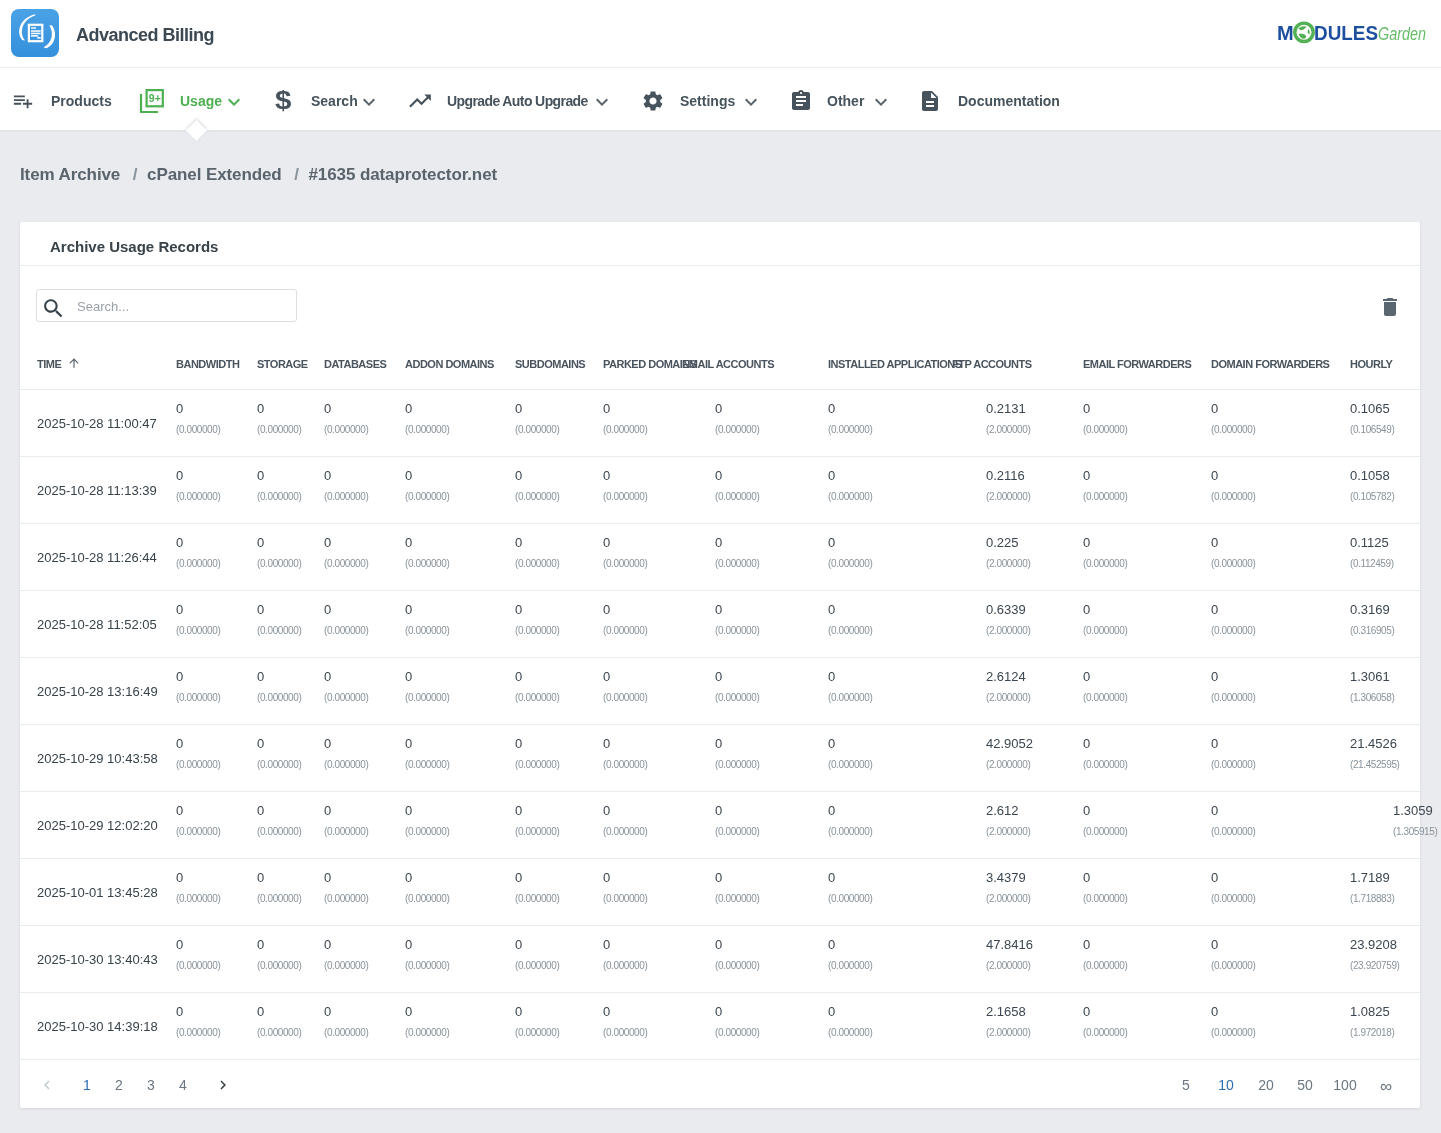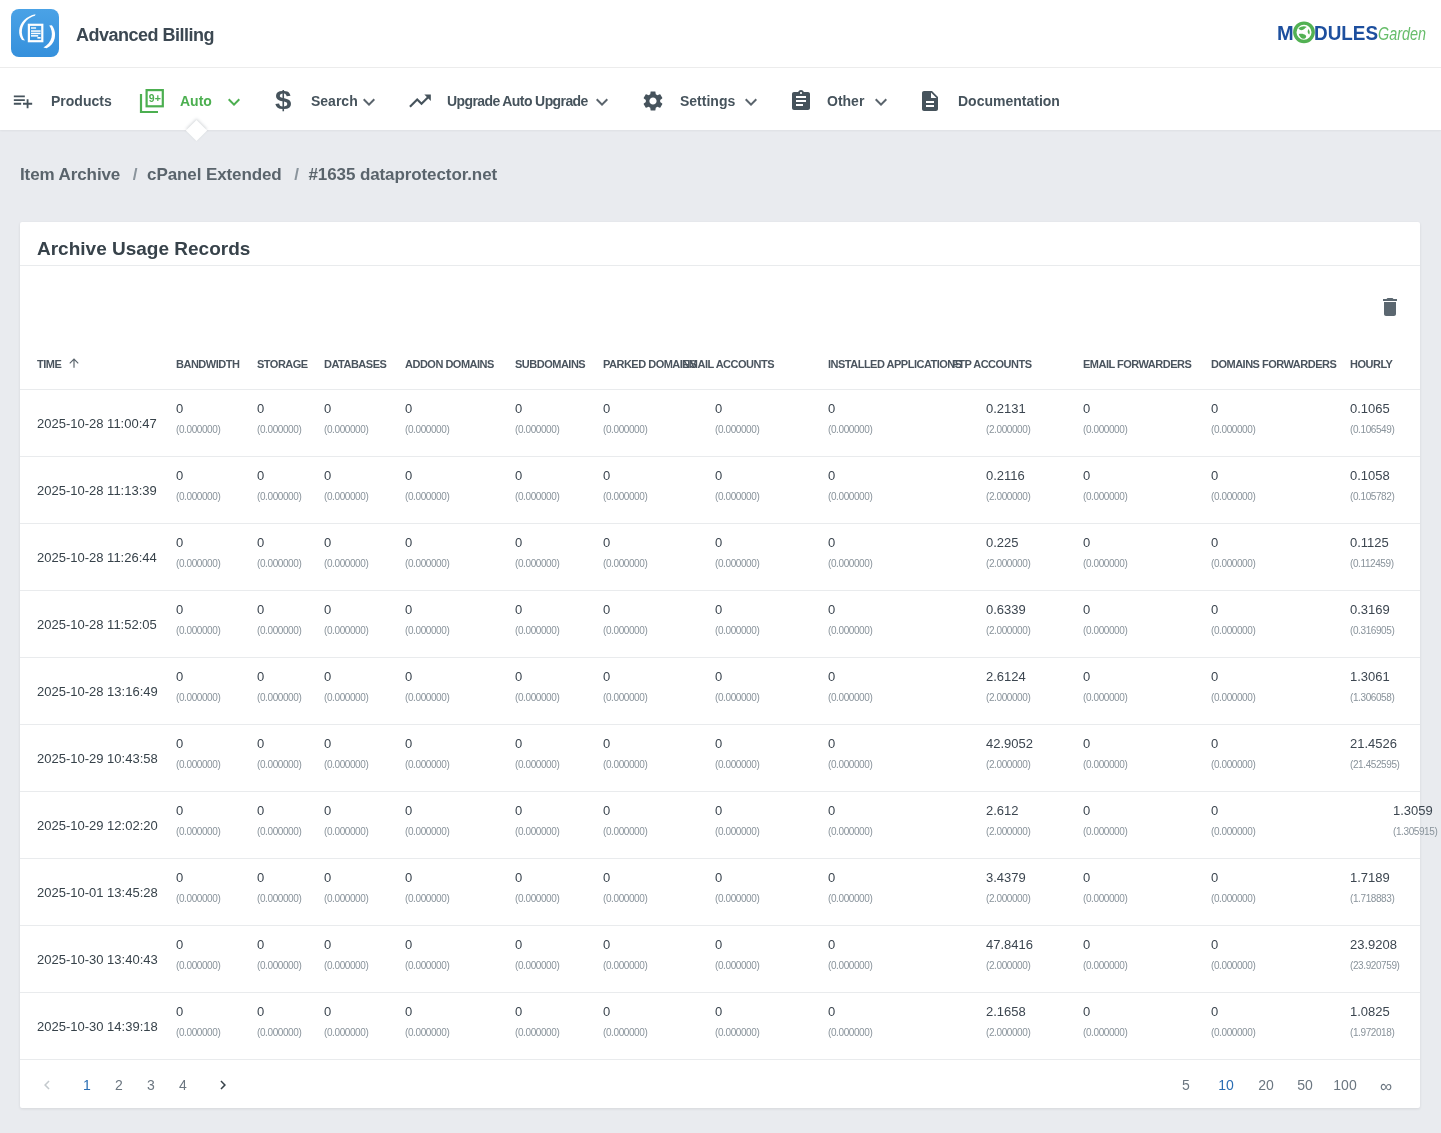--- a/index.html
+++ b/index.html
@@ -9,21 +9,21 @@
 .mglogo{position:absolute;right:14px;top:20px;}
 .nav{position:absolute;left:0;top:68px;width:1441px;height:62px;background:#fff;box-shadow:0 1px 2px rgba(0,0,0,.05);}
 .nav .icon{position:absolute;}
 .nav .lbl{position:absolute;top:25px;font-size:14px;font-weight:bold;color:#46535c;white-space:nowrap;}
 .nav .lbl.g{color:#4caf50;}
 .nav .chev{position:absolute;top:22px;}
 .notch{position:absolute;left:189px;top:123px;width:15px;height:15px;background:#fff;transform:rotate(45deg);box-shadow:-1px -1px 3px rgba(120,130,140,.3);z-index:3;}
 .crumb{position:absolute;left:20px;top:165px;font-size:17px;font-weight:bold;color:#5a646c;letter-spacing:-0.1px;}
 .crumb .sep{color:#8a949c;padding:0 5px 0 8px;}
 .card{position:absolute;left:20px;top:222px;width:1400px;height:886px;background:#fff;border-radius:2px;box-shadow:0 1px 3px rgba(0,0,0,.09);}
-.cardtitle{position:absolute;left:17px;top:16px;font-size:19px;font-weight:bold;color:#37424a;}
+.cardtitle{position:absolute;left:30px;top:16px;font-size:15px;font-weight:bold;color:#37424a;}
 .carddiv{position:absolute;left:0;top:43px;width:1400px;height:1px;background:#e9ebed;}
 .search{position:absolute;left:16px;top:67px;width:261px;height:33px;border:1px solid #dddfe2;border-radius:3px;}
 .search svg{position:absolute;left:4px;top:6px;}
 .search .ph{position:absolute;left:40px;top:9px;font-size:13px;color:#9aa2a9;}
 .trash{position:absolute;left:1358px;top:73px;}
 .thead{position:absolute;left:0;top:136px;width:1400px;height:31px;font-size:11px;font-weight:bold;color:#4a545e;}
 .thead span{position:absolute;top:0px;white-space:nowrap;letter-spacing:-0.5px;}
 .row{position:absolute;left:0;width:1400px;height:67px;border-top:1px solid #e9ebed;}
 .cell{position:absolute;top:9px;font-size:13px;color:#3c4650;line-height:20px;white-space:nowrap;}
 .cell .sub{display:block;font-size:10px;color:#89939b;line-height:16px;margin-top:3px;letter-spacing:-0.4px;}
@@ -65,21 +65,21 @@
 <div class="nav">
 <div class="icon" style="left:12px;top:22px"><svg width="22" height="22" viewBox="0 0 24 24" fill="#46535c">
         <path d="M14 10H2v2h12v-2zm0-4H2v2h12V6zm4 8v-4h-2v4h-4v2h4v4h2v-4h4v-2h-4zM2 16h8v-2H2v2z"></path>
       </svg></div>
 <div class="lbl" style="left:51px">Products</div>
 <div class="icon" style="left:139px;top:21px"><svg width="26" height="25" viewBox="0 0 26 25" fill="none">
 <path d="M2 5 V 23 H 19" stroke="#4caf50" stroke-width="2.2" fill="none"></path>
 <rect x="7.6" y="1.1" width="16.2" height="16.2" stroke="#4caf50" stroke-width="2.2" fill="none"></rect>
 <text x="15.8" y="12.8" text-anchor="middle" font-size="10.5" font-weight="bold" fill="#4caf50" font-family="Liberation Sans">9+</text>
       </svg></div>
-<div class="lbl g" style="left:180px">Auto</div>
+<div class="lbl g" style="left:180px">Usage</div>
 <div class="chev" style="left:222px"><svg width="24" height="24" viewBox="0 0 24 24" fill="#4caf50">
         <path d="M16.59 8.59L12 13.17 7.41 8.59 6 10l6 6 6-6z"></path>
       </svg></div>
 <div class="lbl" style="left:275px;top:18px;font-size:25px;transform:scaleX(1.18);transform-origin:0 50%;">$</div>
 <div class="lbl" style="left:311px">Search</div>
 <div class="chev" style="left:357px"><svg width="24" height="24" viewBox="0 0 24 24" fill="#5a646c">
         <path d="M16.59 8.59L12 13.17 7.41 8.59 6 10l6 6 6-6z"></path>
       </svg></div>
 <div class="icon" style="left:407px;top:20px"><svg width="26" height="26" viewBox="0 0 24 24" fill="#46535c">
         <path d="M16 6l2.29 2.29-4.88 4.88-4-4L2 16.59 3.41 18l6-6 4 4 6.3-6.29L22 12V6z"></path>
@@ -105,36 +105,42 @@
 <div class="icon" style="left:918px;top:21px"><svg width="24" height="24" viewBox="0 0 24 24" fill="#46535c">
         <path d="M14 2H6c-1.1 0-2 .9-2 2v16c0 1.1.9 2 2 2h12c1.1 0 2-.9 2-2V8l-6-6zm2 16H8v-2h8v2zm0-4H8v-2h8v2zm-3-5V3.5L18.5 9H13z"></path>
       </svg></div>
 <div class="lbl" style="left:958px">Documentation</div>
 </div>
 <div class="notch"></div>
 <div class="crumb">Item Archive <span class="sep">/</span> cPanel Extended <span class="sep">/</span> #1635 dataprotector.net</div>
 <div class="card">
 <div class="cardtitle">Archive Usage Records</div>
 <div class="carddiv"></div>
+<div class="search">
+      <svg width="25" height="25" viewBox="0 0 24 24" fill="#37424a">
+        <path d="M15.5 14h-.79l-.28-.27C15.41 12.59 16 11.11 16 9.5 16 5.91 13.09 3 9.5 3S3 5.91 3 9.5 5.91 16 9.5 16c1.61 0 3.09-.59 4.23-1.57l.27.28v.79l5 5L20.49 19l-5-5zm-6 0C7.01 14 5 11.99 5 9.5S7.01 5 9.5 5 14 7.01 14 9.5 11.99 14 9.5 14z"></path>
+      </svg>
+      <span class="ph">Search...</span>
+    </div>
 <div class="trash"><svg width="24" height="24" viewBox="0 0 24 24" fill="#5b6770">
         <path d="M6 19c0 1.1.9 2 2 2h8c1.1 0 2-.9 2-2V7H6v12zM19 4h-3.5l-1-1h-5l-1 1H5v2h14V4z"></path>
       </svg></div>
 <div class="thead">
 <span style="left:17px">TIME</span>
 <span style="left:156px">BANDWIDTH</span>
 <span style="left:237px">STORAGE</span>
 <span style="left:304px">DATABASES</span>
 <span style="left:385px">ADDON DOMAINS</span>
 <span style="left:495px">SUBDOMAINS</span>
 <span style="left:583px">PARKED DOMAINS</span>
 <span style="left:662px">EMAIL ACCOUNTS</span>
 <span style="left:808px">INSTALLED APPLICATIONS</span>
 <span style="left:932px">FTP ACCOUNTS</span>
 <span style="left:1063px">EMAIL FORWARDERS</span>
-<span style="left:1191px">DOMAINS FORWARDERS</span>
+<span style="left:1191px">DOMAIN FORWARDERS</span>
 <span style="left:1330px">HOURLY</span>
 <svg style="position:absolute;left:47px;top:-2px" width="14" height="14" viewBox="0 0 24 24" fill="#5a646c">
         <path d="M4 12l1.41 1.41L11 7.83V20h2V7.83l5.58 5.59L20 12l-8-8-8 8z"></path>
       </svg>
 </div>
 <div class="row" style="top:167px">
 <div class="timecell">2025-10-28 11:00:47</div>
 <div class="cell" style="left:156px">0<span class="sub">(0.000000)</span></div>
 <div class="cell" style="left:237px">0<span class="sub">(0.000000)</span></div>
 <div class="cell" style="left:304px">0<span class="sub">(0.000000)</span></div>

